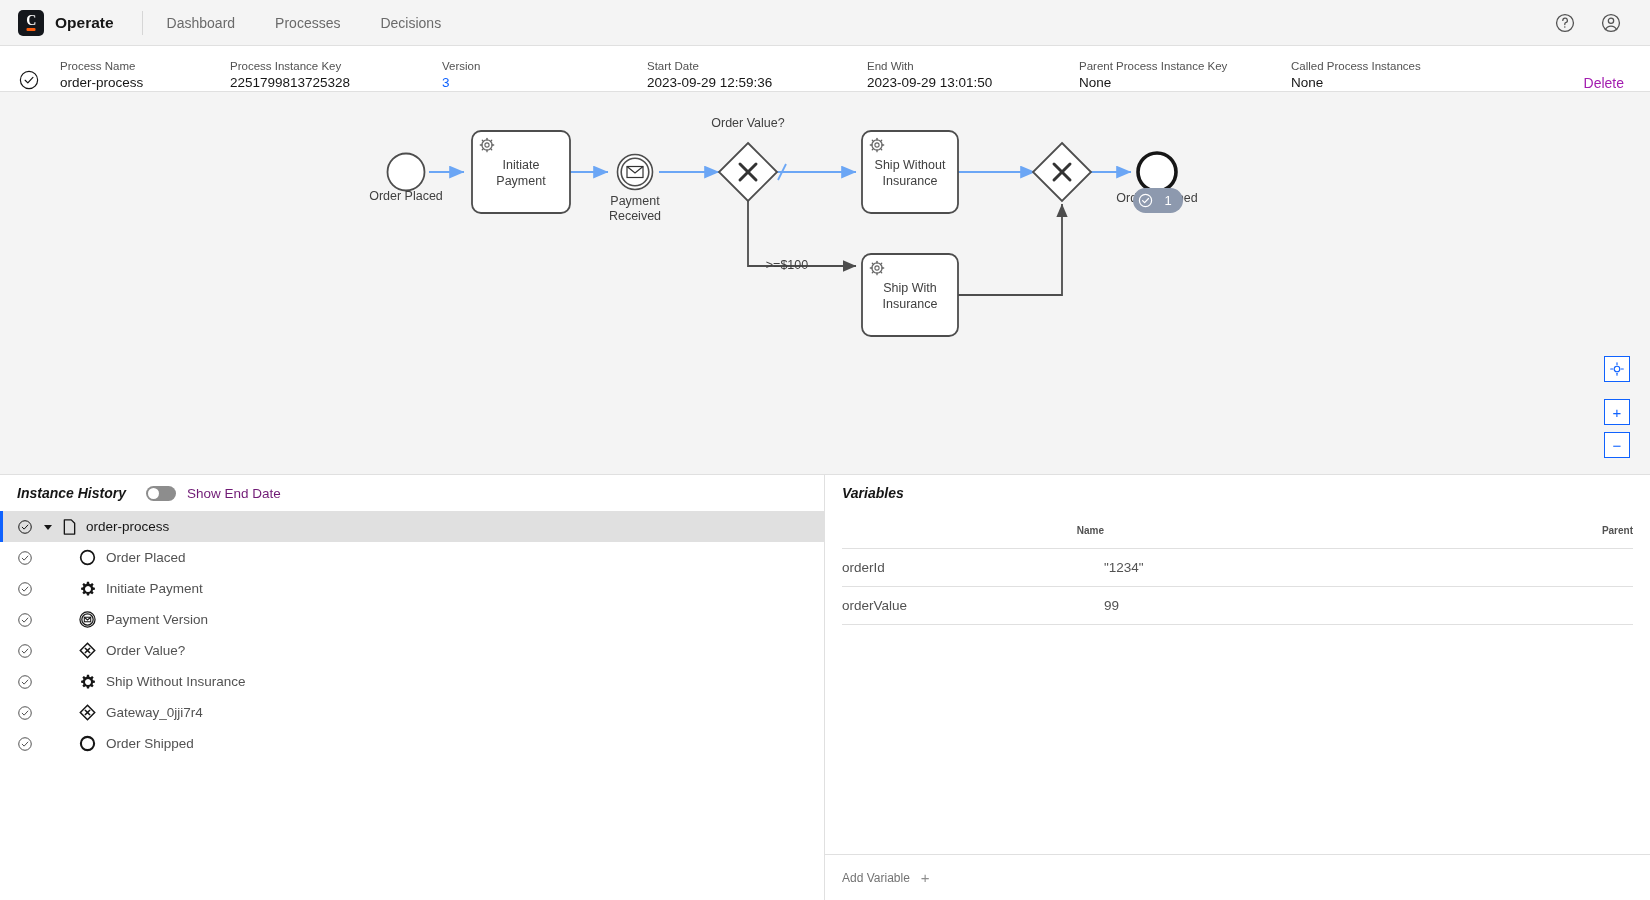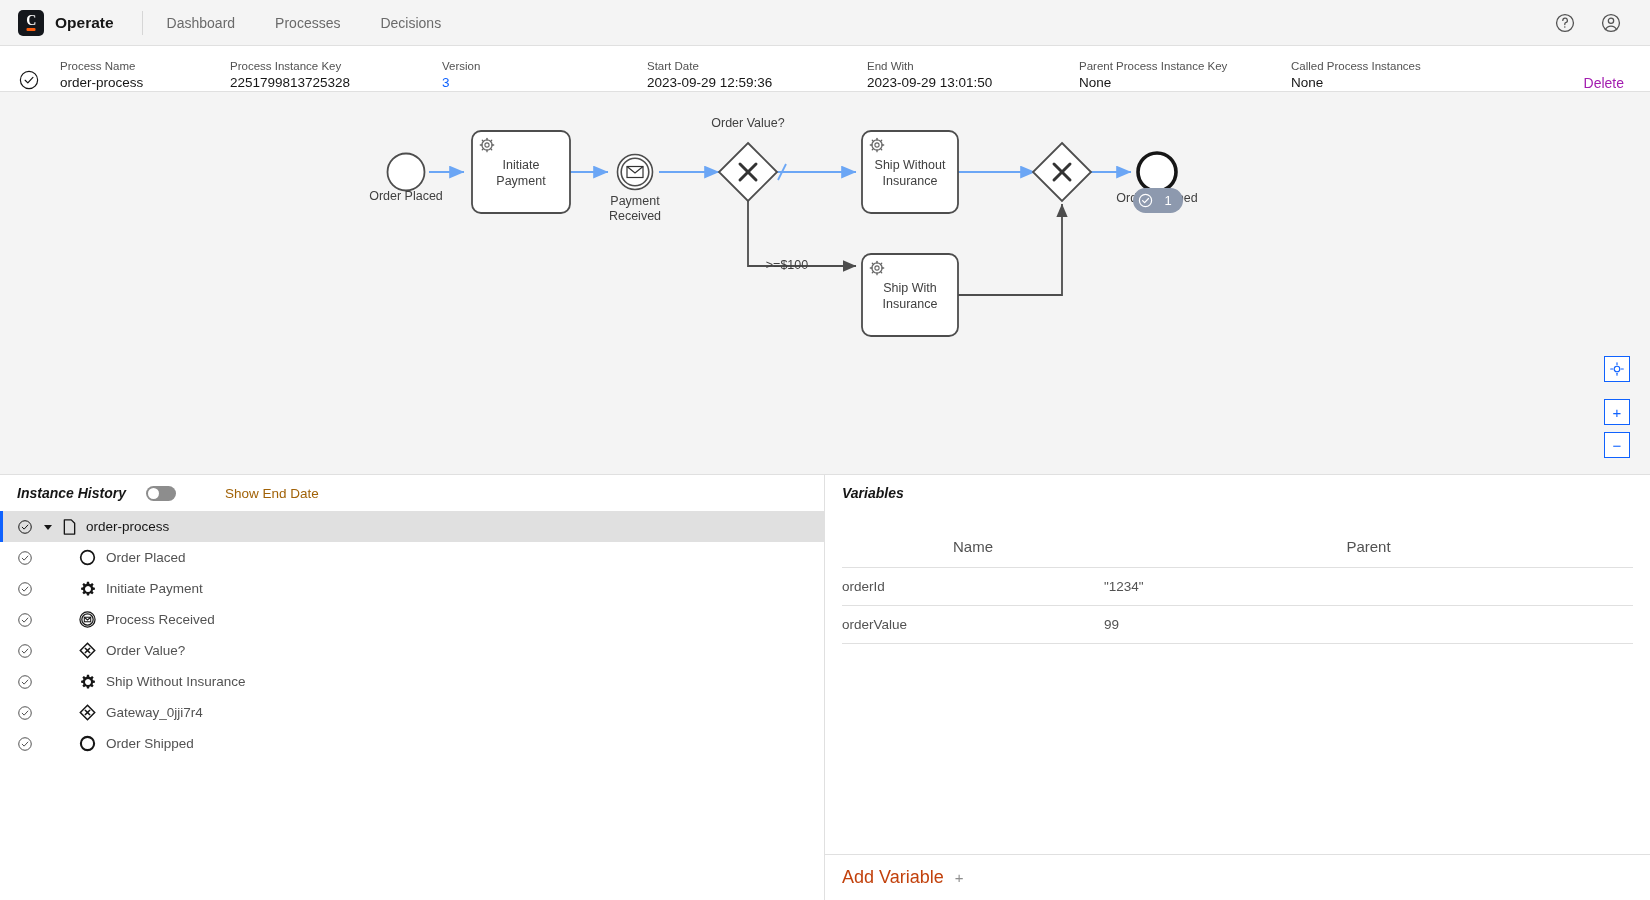--- a/index.html
+++ b/index.html
@@ -87,36 +87,36 @@
   }
   .zoom-btn.grp { margin-bottom: 10px; }
 
   
   .bottom {
     display: flex; width: 100%; height: 426px;
     border-top: 1px solid #e0e0e0;
     background: #fff;
   }
   .panel-left { width: 825px; border-right: 1px solid #e0e0e0; display: flex; flex-direction: column; }
-  .panel-right { flex: 1; display: flex; flex-direction: column; gap: 13px; }
+  .panel-right { flex: 1; display: flex; flex-direction: column; }
   .panel-head {
     height: 36px; display: flex; align-items: center;
     padding: 0 17px; gap: 20px; flex: none;
   }
   .panel-title { font-size: 14px; font-weight: bold; color: #161616; font-style: italic; }
   .toggle-wrap { display: flex; align-items: center; gap: 11px; }
   .toggle {
     width: 30px; height: 15px; border-radius: 8px; background: #8d8d8d;
     position: relative; cursor: pointer;
   }
   .toggle .knob {
     position: absolute; top: 2px; left: 2px;
     width: 11px; height: 11px; border-radius: 50%; background: #fff;
   }
-  .toggle-label { font-size: 13.5px; color: #a16207; margin-left: 38px; }
+  .toggle-label { font-size: 13.5px; color: #701a75; }
 
   .tree { overflow-y: auto; flex: 1; }
   .tree-row {
     height: 31px; display: flex; align-items: center;
     font-size: 13.5px; color: #525252;
     border-left: 3px solid transparent;
     cursor: pointer; padding-left: 14px;
   }
   .tree-row.selected {
     background: #e0e0e0; border-left-color: #0f62fe;
@@ -134,34 +134,34 @@
   .tree-row .lbl { white-space: nowrap; }
   .tree-row.root .type-icon { margin-left: 5px; }
   .tree-row.root .lbl { margin-left: 8px; font-size: 13.5px; color: #161616; }
   .tree-row.child .type-icon { margin-left: 46px; }
   .tree-row.child .lbl { margin-left: 10px; }
 
   
   .vars-body { flex: 1; display: flex; flex-direction: column; padding: 0 17px; }
   .vars-table { width: 100%; border-collapse: collapse; }
   .vars-table th {
-    text-align: center; font-size: 15px; font-weight: normal; color: #525252;
+    text-align: right; font-size: 10px; font-weight: bold; color: #525252;
     padding: 14px 0 12px 0; border-bottom: 1px solid #e0e0e0;
   }
   .vars-table td {
     font-size: 13.5px; color: #525252; padding: 11px 0;
     border-bottom: 1px solid #e0e0e0;
   }
   .col-name { width: 262px; }
   .vars-footer {
     height: 46px; border-top: 1px solid #e0e0e0;
     display: flex; align-items: center; padding: 0 17px; gap: 11px;
     flex: none;
   }
-  .add-var { font-size: 18px; color: #c2410c; cursor: pointer; }
+  .add-var { font-size: 12px; color: #737373; cursor: pointer; }
   .add-plus { color: #8d8d8d; font-size: 15px; cursor: pointer; }
 
   svg { display: block; }
   .bpmn-label { font-size: 12.5px; fill: #404040; font-family: "Liberation Sans", sans-serif; }
 </style>
 </head>
 <body>
 
 <div class="appbar">
   <div class="brand">
@@ -439,21 +439,21 @@
           </svg>
         </span>
         <span class="type-icon">
           <svg width="17" height="17" viewBox="0 0 18 18" fill="none" stroke="#161616" stroke-width="1.3">
             <circle cx="9" cy="9" r="8"></circle>
               <circle cx="9" cy="9" r="6"></circle>
             <rect x="5.6" y="6.6" width="6.8" height="4.8" stroke-width="1.1"></rect>
             <path d="M5.6,6.6 L9,9.5 L12.4,6.6" stroke-width="1.1"></path>
           </svg>
         </span>
-        <span class="lbl">Process Received</span>
+        <span class="lbl">Payment Version</span>
       </div>
 
       <div class="tree-row child">
         <span class="check">
           <svg width="16" height="16" viewBox="0 0 24 24" fill="none" stroke="#525252" stroke-width="1.5">
             <circle cx="12" cy="12" r="9.4"></circle>
               <path d="M7.8 12.3l2.9 2.9 5.6-6.1" stroke-linecap="round" stroke-linejoin="round"></path>
           </svg>
         </span>
         <span class="type-icon">

